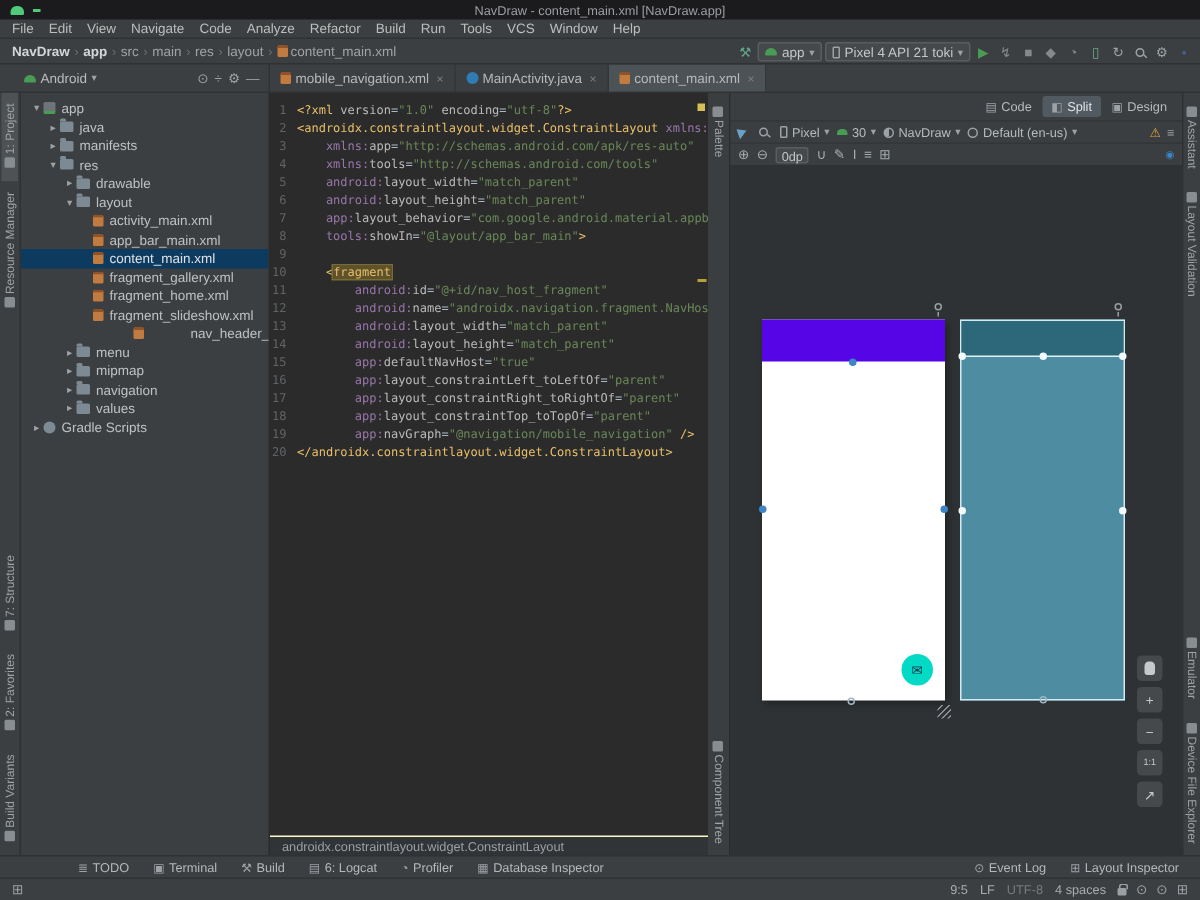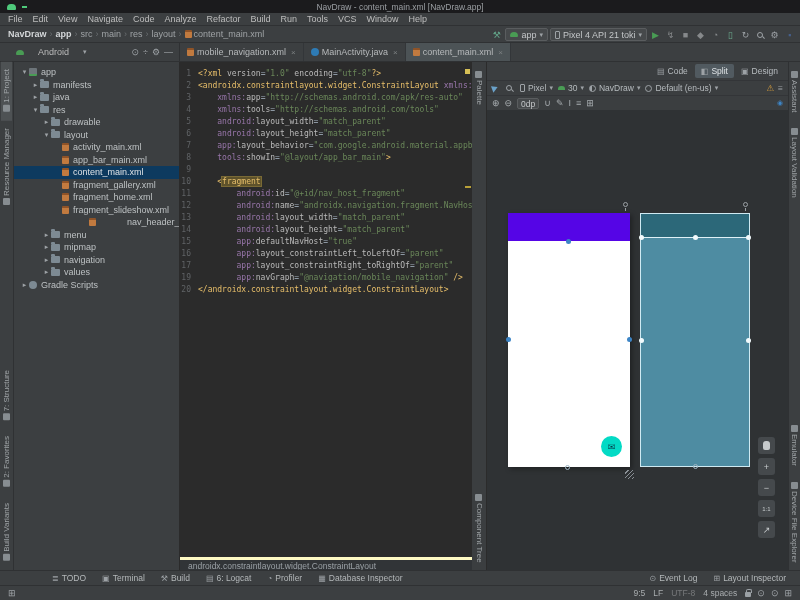--- a/index.html
+++ b/index.html
@@ -26,21 +26,21 @@
   .toolbar-right { position:absolute; right:4px; top:0; height:17px; display:flex; align-items:center; gap:2px; }
   .tb-ic { width:13px; text-align:center; font-size:9px; }
   .chip { display:flex; align-items:center; gap:3px; background:#46494b; border:1px solid #5a5d5f; border-radius:2px; padding:0 4px; height:13px; color:#c3c6c8; }
   .caret { font-size:7px; color:#9da2a6; }
   .ic-droid { width:8px; height:5px; background:#499c54; border-radius:4px 4px 1px 1px; }
   .ic-phone { width:5px; height:8px; border:1px solid #9da2a6; border-radius:1px; }
   .srch { width:6px; height:6px; border:1px solid #9da2a6; border-radius:50%; position:relative; margin:0 3px; }
   .srch:after { content:""; position:absolute; width:3px; height:1px; background:#9da2a6; transform:rotate(45deg); right:-3px; bottom:-1px; }
   
   .tabrow { height:19px; display:flex; border-bottom:1px solid #2f3133; }
-  .proj-head { width:180px; display:flex; align-items:center; padding:0 4px 0 16px; gap:14px; border-right:1px solid #2f3133; }
+  .proj-head { width:180px; display:flex; align-items:center; padding:0 4px 0 16px; gap:3px; border-right:1px solid #2f3133; }
   .proj-head .spacer { flex:1; }
   .ph-ic { color:#9da2a6; font-size:9px; padding:0 2px; }
   .etab { display:flex; align-items:center; gap:3px; padding:0 7px; color:#b6b9bb; border-right:1px solid #333639; }
   .etab.active { background:#4c5356; }
   .etab .close { color:#7c8082; font-size:8px; margin-left:2px; }
   .ic-xml { width:7px; height:8px; background:#c17a3f; border-radius:1px; border-top:2px solid #8f5327; }
   .ic-class { width:8px; height:8px; border-radius:50%; background:#2e7bb5; }
   
   .main { position:absolute; top:62px; left:0; right:0; bottom:30px; display:flex; }
   .tool-strip { background:#3c3f41; position:relative; display:flex; flex-direction:column; align-items:center; }
@@ -65,21 +65,21 @@
   .editor-col { width:292px; background:#2b2b2b; display:flex; flex-direction:column; position:relative; }
   .code-area { flex:1; overflow:hidden; font-family:"DejaVu Sans Mono", monospace; font-size:8px; line-height:12px; padding-top:6px; }
   .code-row { height:12px; display:flex; }
   .ln { display:inline-block; width:18px; text-align:right; color:#606366; padding-right:7px; flex:none; }
   .cl { white-space:pre; }
   .tk-tag { color:#e8bf6a; } .tk-attr { color:#bababa; } .tk-ns { color:#9876aa; }
   .tk-str { color:#6a8759; } .tk-pln { color:#a9b7c6; }
   .tk-hl { background:#5e522b; outline:1px solid #7a6a35; color:#e8bf6a; }
   .stripe-warn { position:absolute; top:7px; right:2px; width:5px; height:5px; background:#d6bf55; }
   .stripe-mark { position:absolute; top:124px; right:1px; width:6px; height:2px; background:#b8a038; }
-  .ed-breadcrumb { height:13px; background:#313437; border-top:3px solid #fef9c3; color:#9aa0a5; font-size:8.5px; line-height:12px; padding-left:8px; font-family:"Liberation Sans",sans-serif; }
+  .ed-breadcrumb { height:13px; background:#313437; border-top:1px solid #fef9c3; color:#9aa0a5; font-size:8.5px; line-height:12px; padding-left:8px; font-family:"Liberation Sans",sans-serif; }
   
   .palette-strip { width:15px; background:#3b3e40; border-right:1px solid #2b2b2b; display:flex; flex-direction:column; align-items:center; }
   .palette-strip .vlabel { font-size:8px; }
   
   .design { flex:1; display:flex; flex-direction:column; min-width:0; }
   .mode-row { height:18px; background:#3b3e40; display:flex; justify-content:flex-end; align-items:center; padding-right:4px; gap:1px; }
   .mode-tab { display:flex; align-items:center; gap:3px; padding:2px 6px; color:#b6bbbe; font-size:8.5px; border-radius:2px; }
   .mode-tab.active { background:#515a60; color:#dfe3e6; }
   .mode-tab .mt-ic { font-size:8px; color:#9da2a6; }
   .design-tb { height:15px; background:#3b3e40; border-top:1px solid #333538; display:flex; align-items:center; padding:0 5px; gap:5px; color:#b6bbbe; font-size:8.5px; }
@@ -255,26 +255,26 @@
     <div class="project">
       <div>
           <div class="trow" style="padding-left: 6px;">
             <span class="tarrow">▾</span>
             <span class="ticon ic-module"></span>
             <span>app</span>
           </div>
           <div class="trow" style="padding-left: 17px;">
             <span class="tarrow">▸</span>
             <span class="ticon ic-folder"></span>
+            <span>java</span>
+          </div>
+          <div class="trow" style="padding-left: 17px;">
+            <span class="tarrow">▸</span>
+            <span class="ticon ic-folder"></span>
             <span>manifests</span>
-          </div>
-          <div class="trow" style="padding-left: 17px;">
-            <span class="tarrow">▸</span>
-            <span class="ticon ic-folder"></span>
-            <span>java</span>
           </div>
           <div class="trow" style="padding-left: 17px;">
             <span class="tarrow">▾</span>
             <span class="ticon ic-folder"></span>
             <span>res</span>
           </div>
           <div class="trow" style="padding-left: 28px;">
             <span class="tarrow">▸</span>
             <span class="ticon ic-folder"></span>
             <span>drawable</span>
@@ -409,20 +409,24 @@
             <span class="ln">15</span>
             <span class="cl"><span class="tk-ns">        app:</span><span class="tk-attr">defaultNavHost</span><span class="tk-pln">=</span><span class="tk-str">"true"</span></span>
           </div>
           <div class="code-row">
             <span class="ln">16</span>
             <span class="cl"><span class="tk-ns">        app:</span><span class="tk-attr">layout_constraintLeft_toLeftOf</span><span class="tk-pln">=</span><span class="tk-str">"parent"</span></span>
           </div>
           <div class="code-row">
             <span class="ln">17</span>
             <span class="cl"><span class="tk-ns">        app:</span><span class="tk-attr">layout_constraintRight_toRightOf</span><span class="tk-pln">=</span><span class="tk-str">"parent"</span></span>
+          </div>
+          <div class="code-row">
+            <span class="ln">18</span>
+            <span class="cl"><span class="tk-ns">        app:</span><span class="tk-attr">layout_constraintTop_toTopOf</span><span class="tk-pln">=</span><span class="tk-str">"parent"</span></span>
           </div>
           <div class="code-row">
             <span class="ln">19</span>
             <span class="cl"><span class="tk-ns">        app:</span><span class="tk-attr">navGraph</span><span class="tk-pln">=</span><span class="tk-str">"@navigation/mobile_navigation"</span><span class="tk-tag"> /&gt;</span></span>
           </div>
           <div class="code-row">
             <span class="ln">20</span>
             <span class="cl"><span class="tk-tag">&lt;/androidx.constraintlayout.widget.ConstraintLayout&gt;</span></span>
           </div>
         </div>

